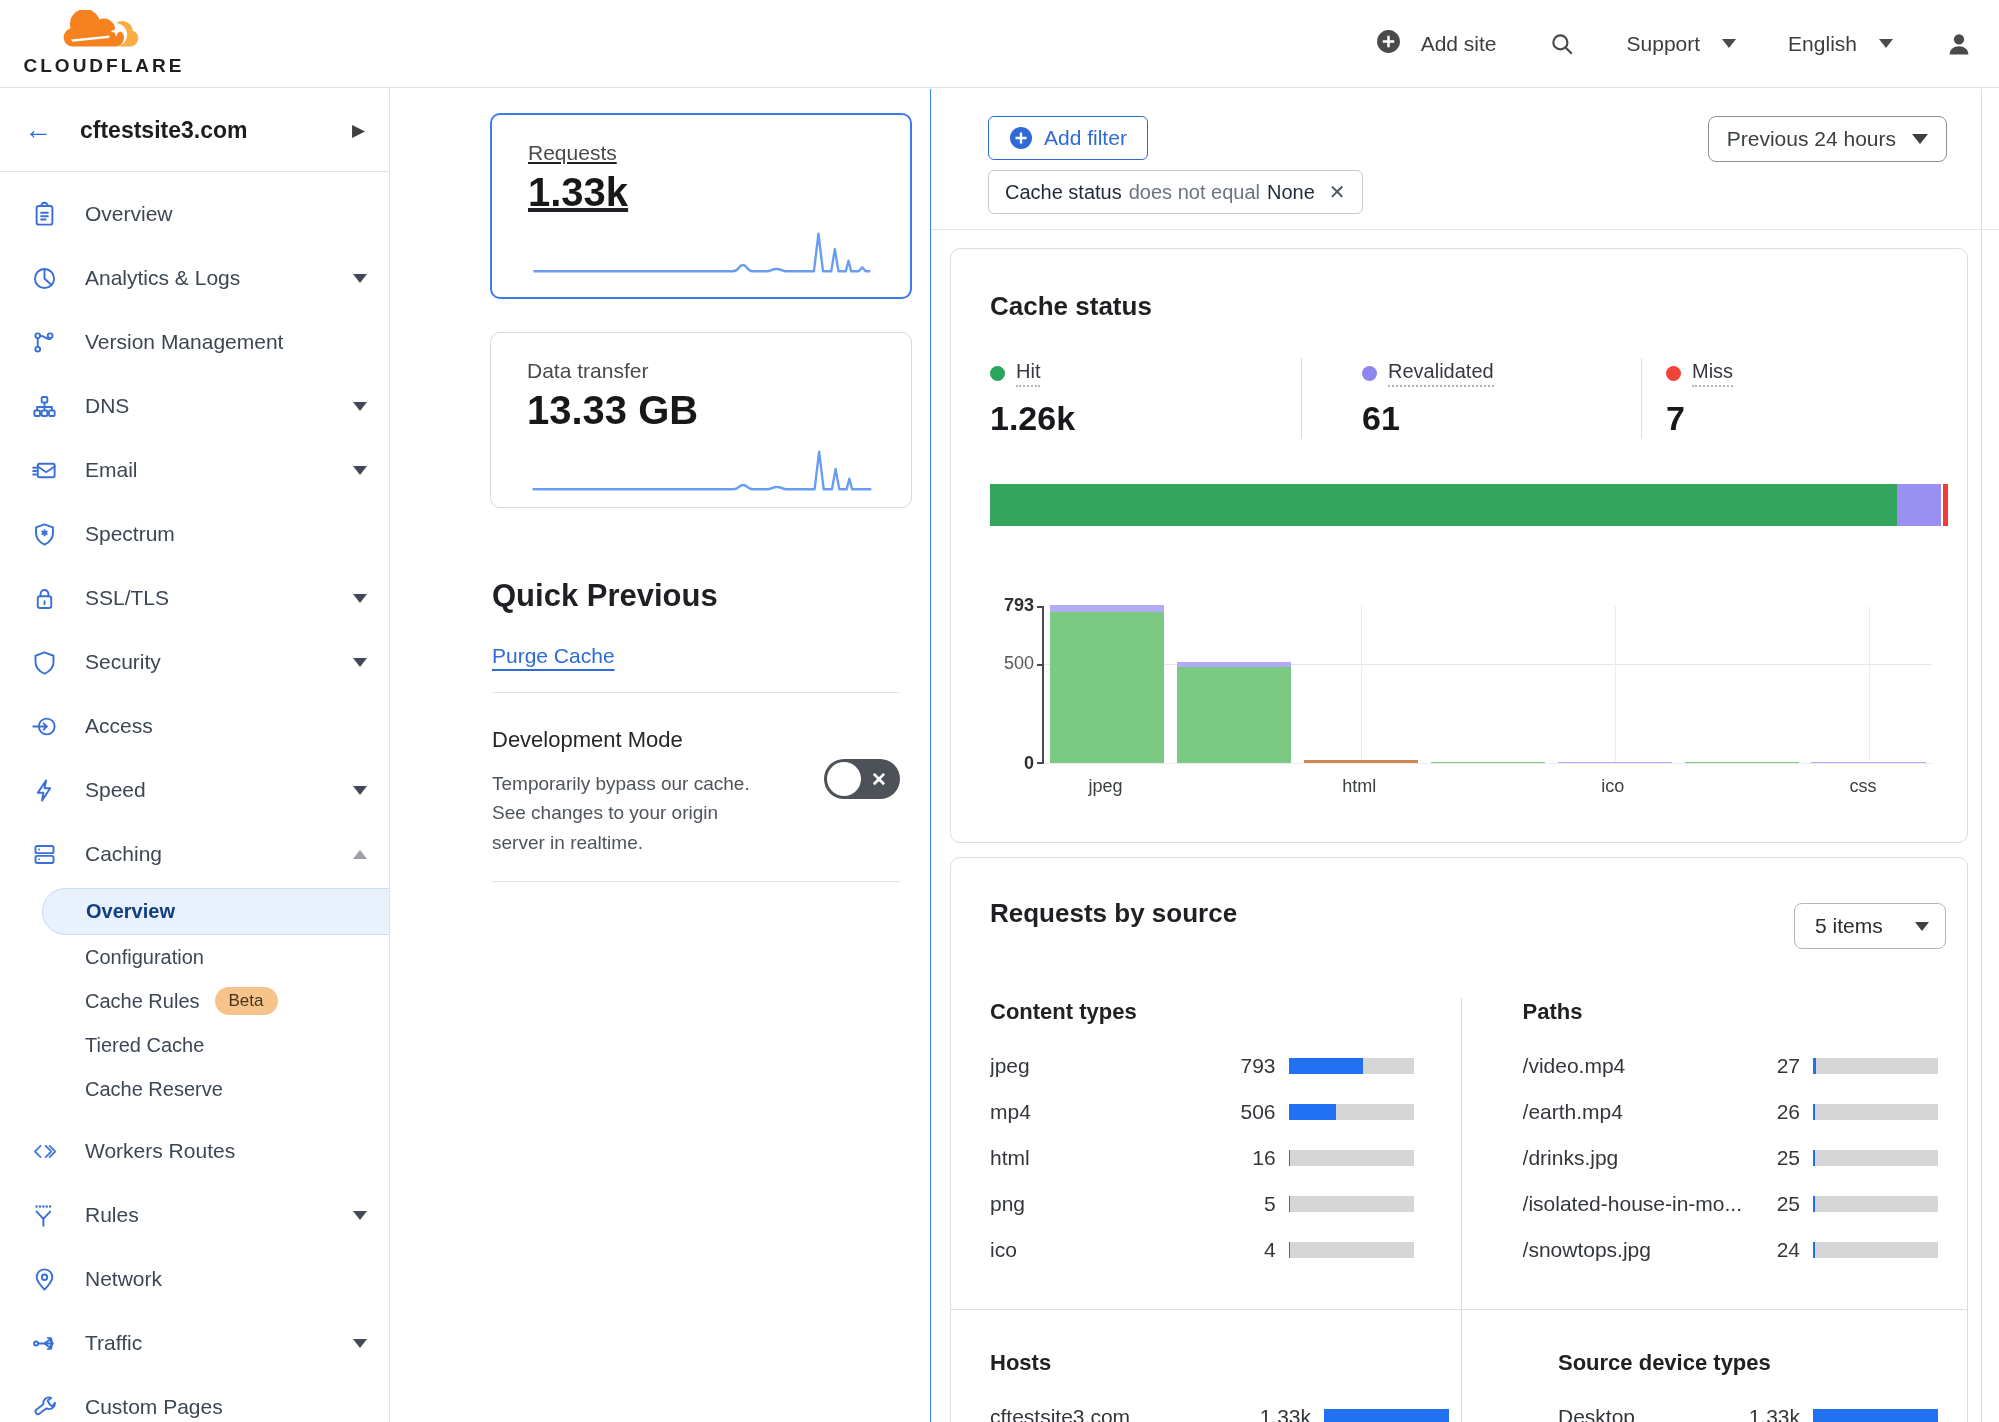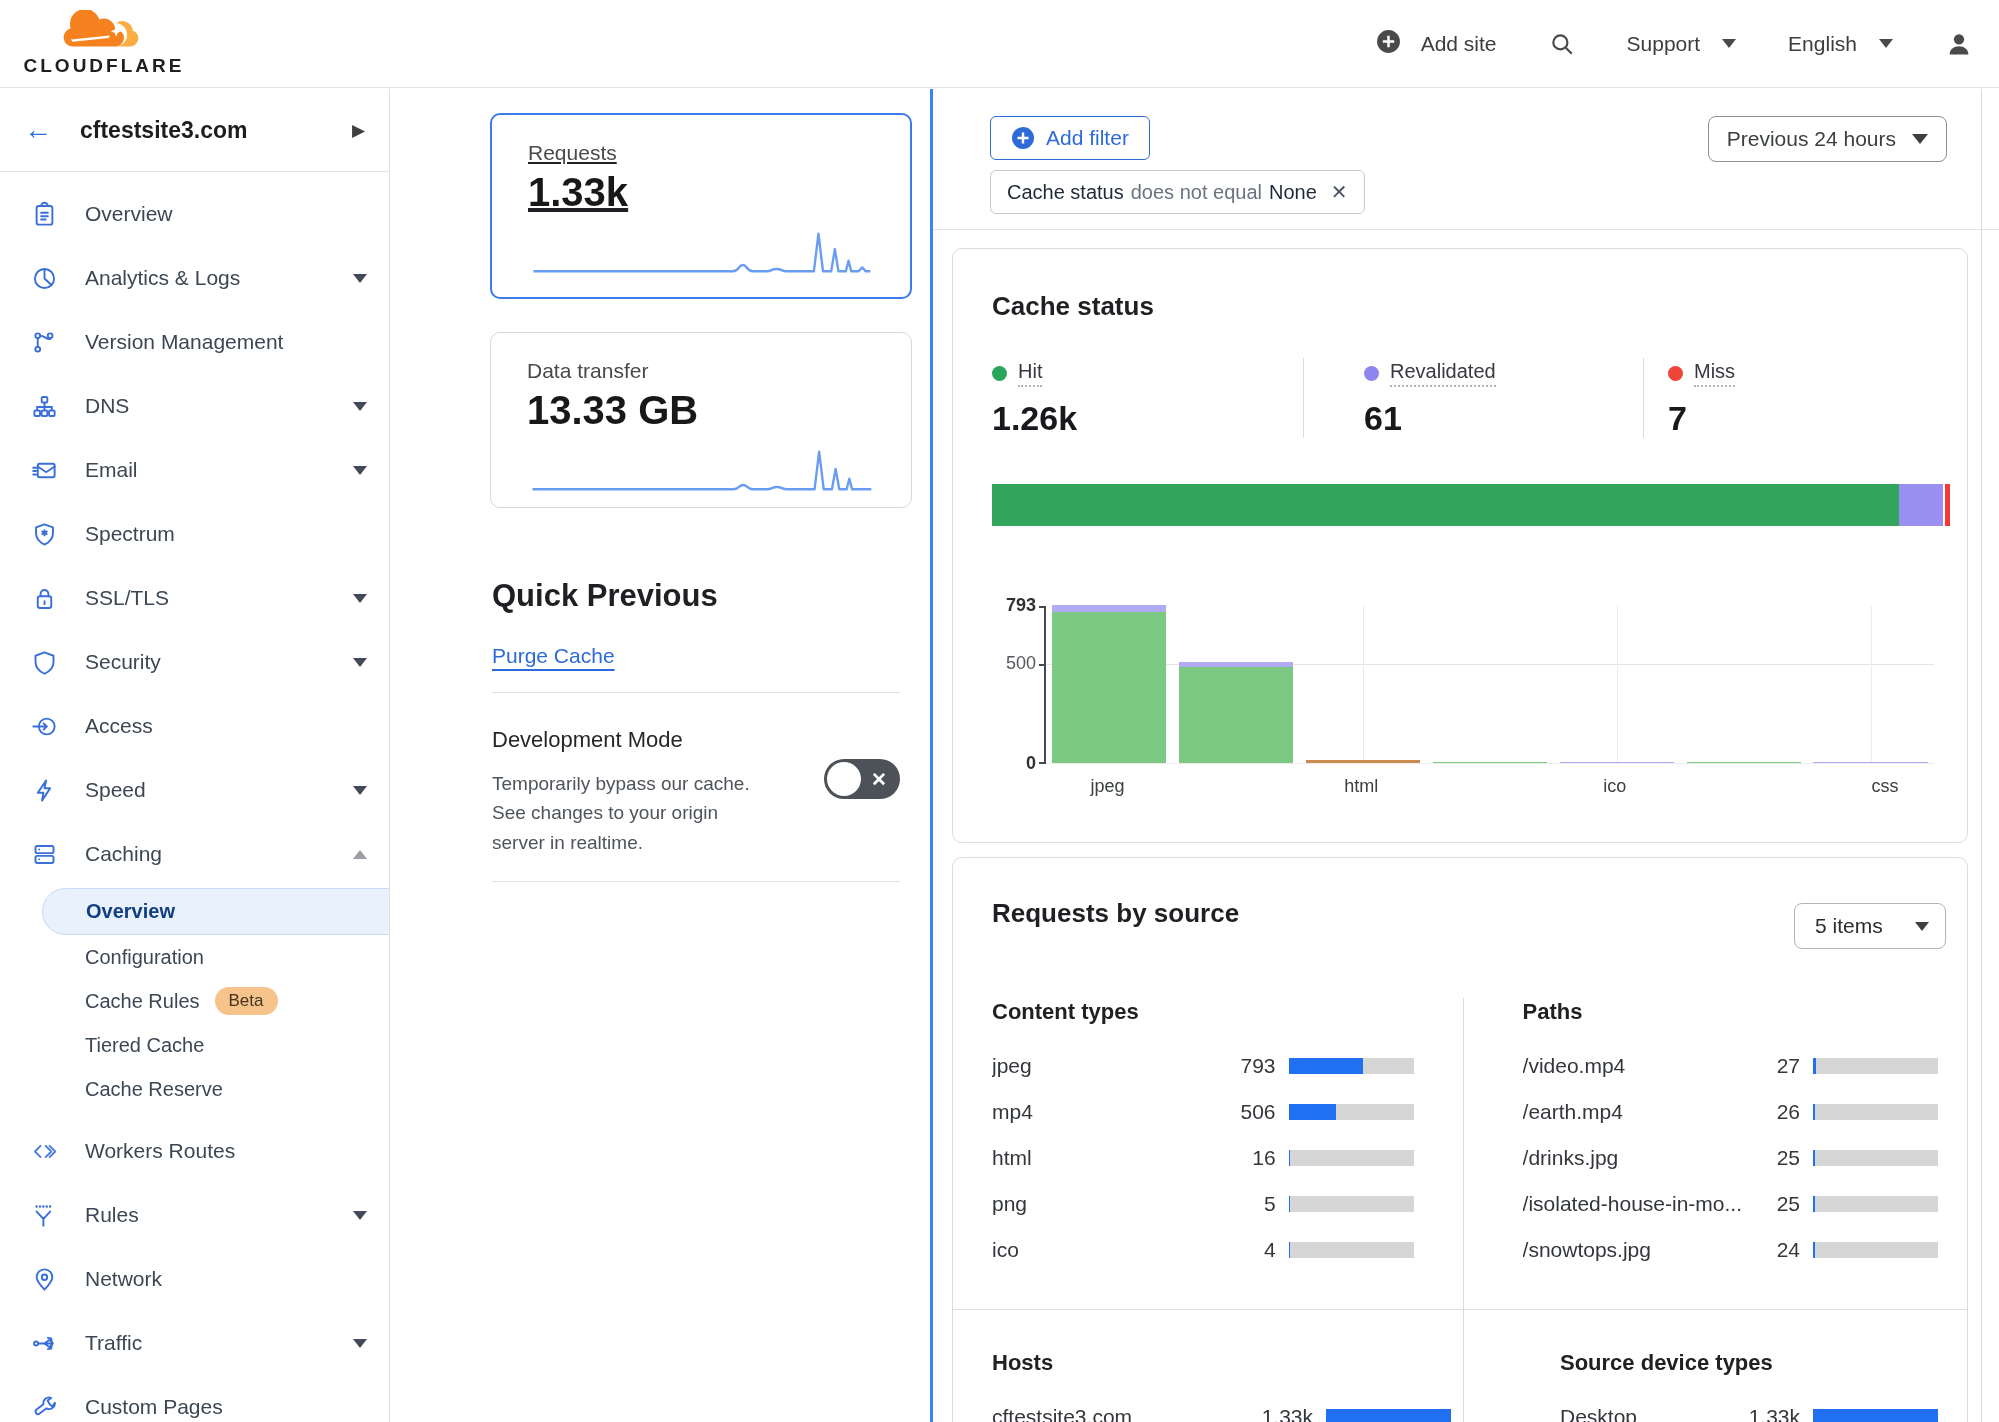--- a/index.html
+++ b/index.html
@@ -50,21 +50,21 @@
   .purge-link { display:inline-block; margin-top:30px; font-size:21px; color:#2e6bd9; text-decoration:underline; text-underline-offset:6px; cursor:pointer; }
   .qa-divider { border:none; border-top:1px solid #e2e2e2; margin-top:24px; }
   .dev-mode { display:flex; justify-content:space-between; margin-top:34px; }
   .dev-title { font-size:22px; color:#262626; }
   .dev-desc { margin-top:16px; font-size:19px; line-height:1.55; color:#4f545b; width:278px; }
   .toggle { position:relative; width:76px; height:40px; border-radius:20px; background:#4d5258; margin-top:32px; flex:none; cursor:pointer; }
   .toggle-knob { position:absolute; left:3px; top:3px; width:34px; height:34px; border-radius:50%; background:#fff; }
   .toggle-x { position:absolute; right:13px; top:50%; transform:translateY(-50%); color:#fff; font-size:19px; font-weight:700; }
 
   
-  .main-col { position:absolute; top:89px; left:930px; right:0; bottom:0; border-left:3px solid #3b82f6; background:#fff; }
+  .main-col { position:absolute; top:89px; left:930px; right:0; bottom:0; border-left:1px solid #3b82f6; background:#fff; }
   .scroll-line { position:absolute; right:17px; top:0; bottom:0; width:1px; background:#dcdcdc; }
 
   .filter-bar { position:relative; padding:27px 52px 15px 57px; border-bottom:1px solid #e4e4e4; }
   .add-filter-btn { display:inline-flex; align-items:center; gap:11px; border:1.5px solid #2e6bd9; color:#2e6bd9;
                     background:#fff; border-radius:6px; padding:9px 20px; font-size:21px; cursor:pointer; }
   .filter-chip { display:inline-flex; align-items:center; margin-top:10px; border:1px solid #c9c9c9; border-radius:6px;
                  padding:9px 16px; font-size:20px; color:#1f2937; background:#fff; }
   .chip-op { color:#6b7280; margin:0 7px; }
   .chip-x { margin-left:14px; color:#4b5563; font-size:20px; cursor:pointer; }
   .time-select { position:absolute; right:52px; top:27px; display:inline-flex; align-items:center; gap:16px;
@@ -504,21 +504,21 @@
             </div>
             <div class="vgrid" style="left: 824.571px;"></div>
             <div class="bar" style="left: 767.486px; width: 114.171px;">
               <div style="height: 1.5px; background: rgb(177, 171, 244);"></div>
             </div>
           </div>
         <div class="chart-xlabels" id="chart-xlabels">
             <span style="left: 63.4286px;">jpeg</span>
             <span style="left: 317.143px;">html</span>
             <span style="left: 570.857px;">ico</span>
-            <span style="left: 841px;">css</span>
+            <span style="left: 821px;">css</span>
           </div>
       </div>
     </section>
 
     <section class="panel-card rbs-card">
       <div class="rbs-vline"></div>
       <div class="rbs-head">
         <h3 class="card-title">Requests by source</h3>
         <div class="items-select">
           <span>5 items</span>

